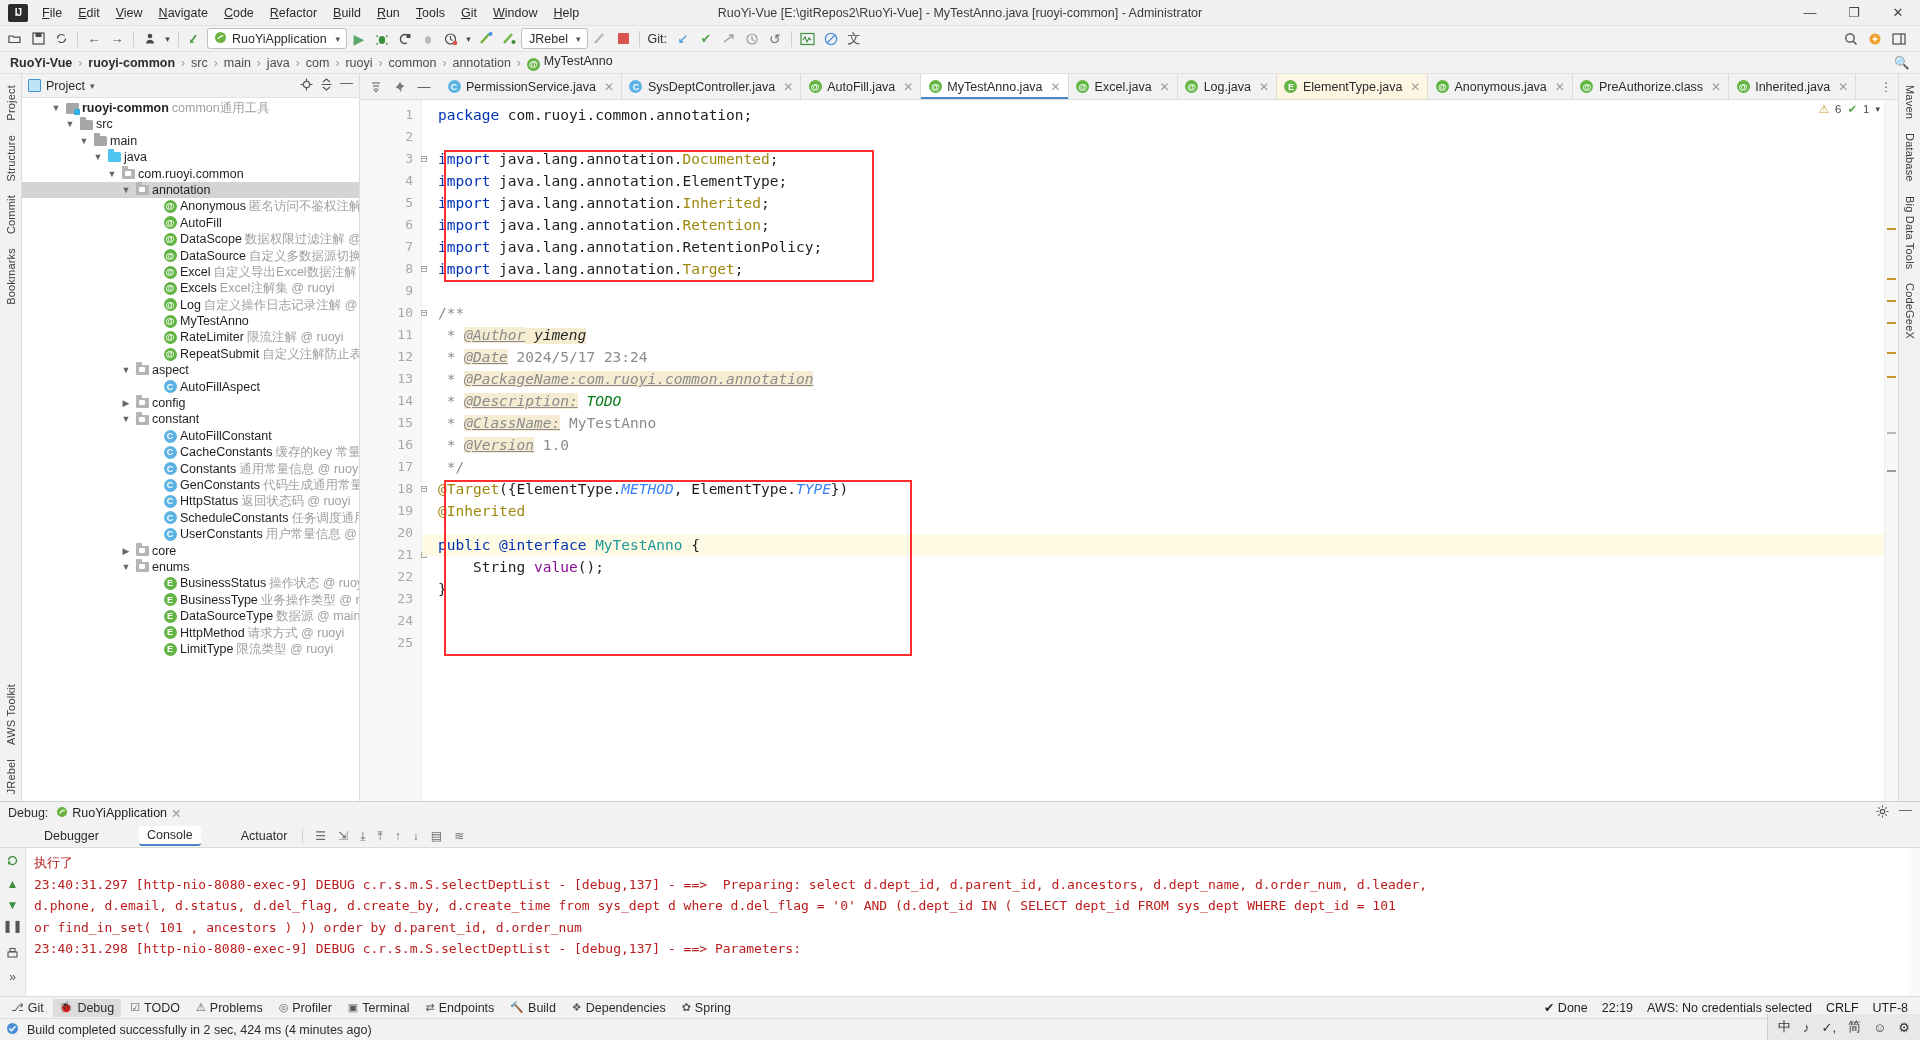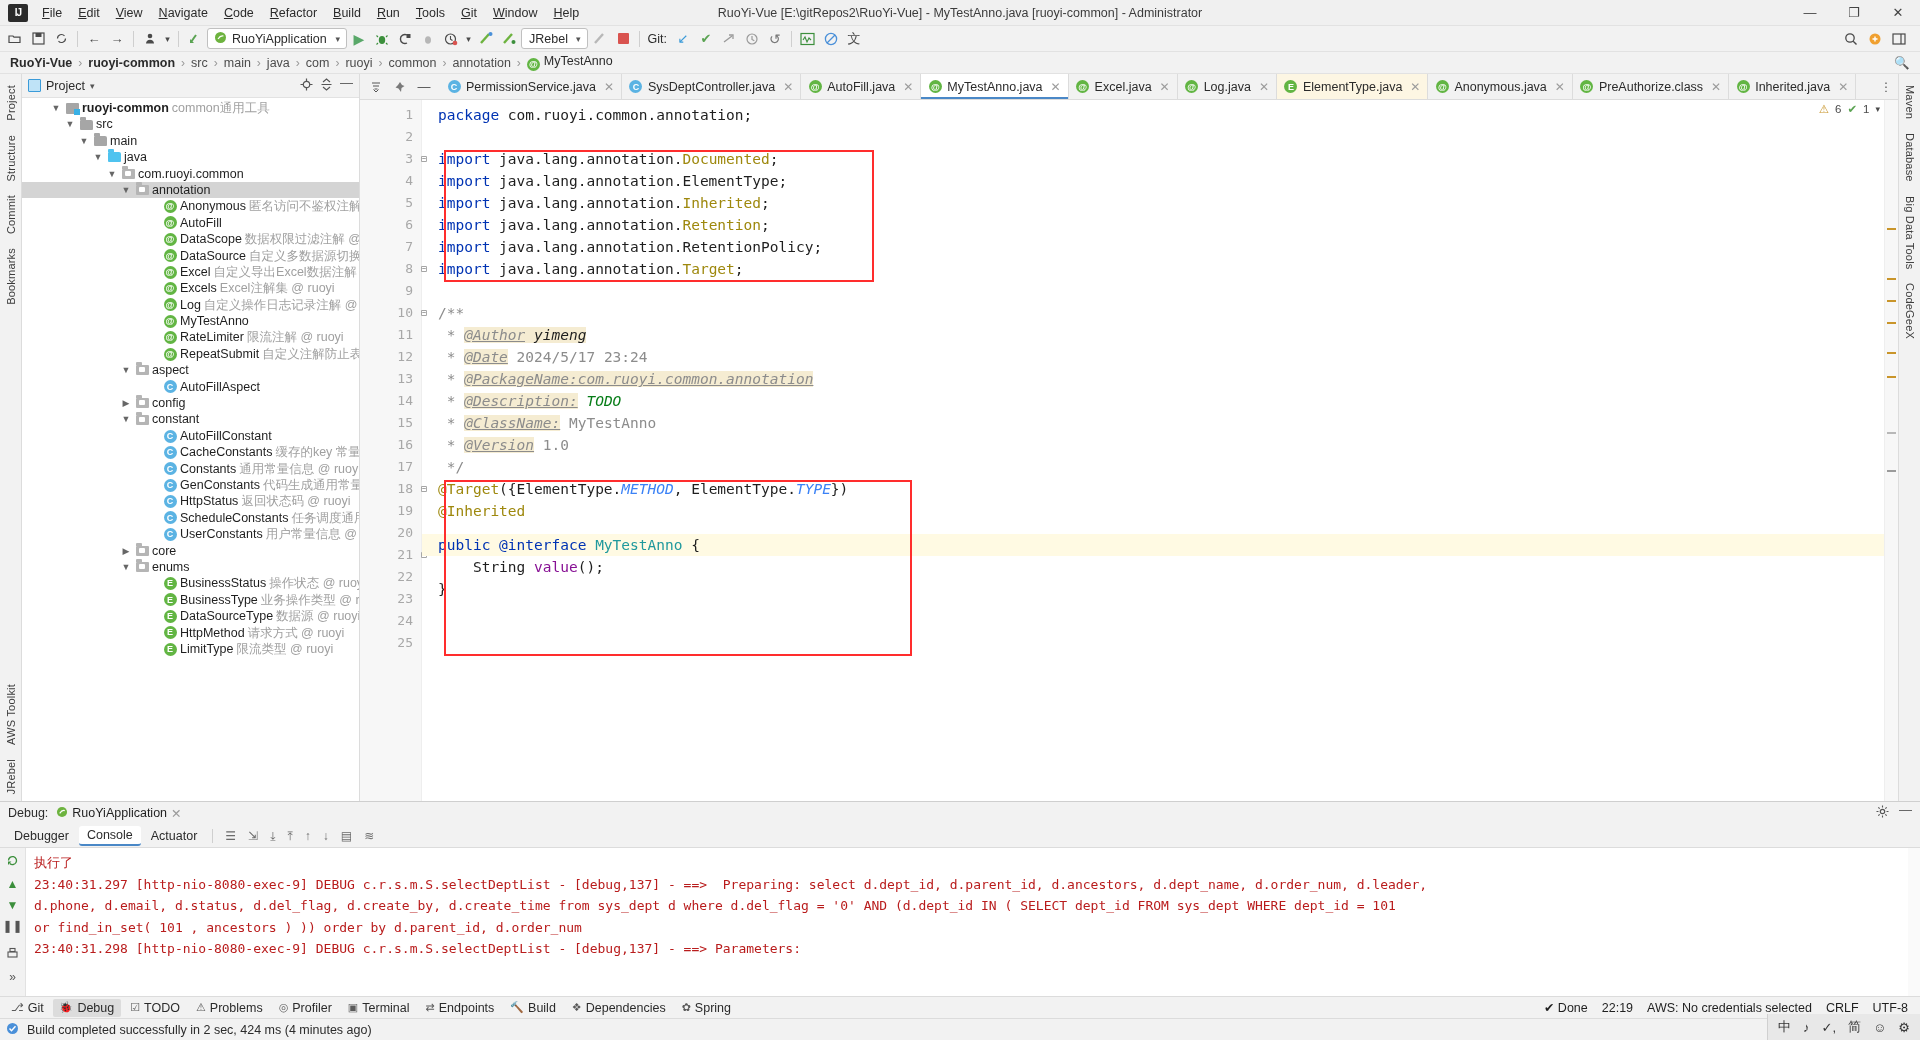--- a/index.html
+++ b/index.html
@@ -184,21 +184,21 @@
     flex: 1; padding-top: 4px; position: relative; overflow: hidden;
     font-family: "DejaVu Sans Mono", monospace; font-size: 14.5px; min-width: 0;
   }
   .cline { height: 22px; line-height: 22px; white-space: pre; padding-left: 16px; }
   .cline.hl { background: #fffae3; margin-top: 12px; }
   .k { color: #0033b3; font-weight: normal; }
   .ann { color: #9e880d; }
   .str { color: #067d17; }
   .cmt { color: #8c8c8c; }
   .cmt-tag { color: #8c8c8c; font-style: italic; text-decoration: underline; background: #f5ecd2; }
-  .cmt-hl { background: #f5ecd2; font-style: italic; }
+  .cmt-hl { background: #f5ecd2; font-style: italic; font-family: Liberation Mono, monospace; }
   .ital { font-style: italic; }
   .plain { color: #1f1f1f; }
   .typ { color: #20999d; }
   .field { color: #871094; }
   .static-ital { color: #3b82f6; font-style: italic; }
 
   .redbox { position: absolute; border: 2px solid #ff2d2d; pointer-events: none; }
 
   .editor-right {
     width: 14px; flex: 0 0 14px; background: #f7f7f7; border-left: 1px solid #eee; position: relative;
@@ -217,21 +217,21 @@
   .debug-head {
     height: 22px; display: flex; align-items: center; gap: 8px; padding: 0 8px; font-size: 12.5px;
   }
   .debug-head .dt { color: #2b2b2b; }
   .debug-head .cfg { display: flex; align-items: center; gap: 4px; }
   .dh-right { margin-left: auto; display: flex; gap: 10px; color: #555; }
   .debug-tabs {
     height: 24px; display: flex; align-items: center; gap: 2px; padding: 0 6px;
     border-bottom: 1px solid #dcdcdc; font-size: 12.5px;
   }
-  .dtab { padding: 2px 8px; color: #2b2b2b; border-radius: 3px; }
+  .dtab { padding: 2px 8px; color: #2b2b2b; border-radius: 3px; margin-left: 30px; }
   .dtab.active { background: #fff; border-bottom: 2px solid #4a88c7; }
   .dtab-sep { width: 1px; height: 14px; background: #cfcfcf; margin: 0 5px; }
   .console-wrap { flex: 1; display: flex; min-height: 0; background: #fff; }
   .console-rail {
     width: 26px; background: #f2f2f2; display: flex; flex-direction: column; align-items: center;
     gap: 7px; padding-top: 6px; border-right: 1px solid #e2e2e2; font-size: 12px; color: #555;
   }
   .console {
     flex: 1; padding: 4px 6px 0 8px; overflow: hidden;
     font-family: "DejaVu Sans Mono", monospace; font-size: 13px; color: #b91c1c; line-height: 21.5px;
@@ -732,21 +732,21 @@
             </span>
             <span class="nm">BusinessType</span>
             <span class="desc"> 业务操作类型 @ ruoyi</span>
           </div>
           <div class="node" style="padding-left: 126px;">
             <span class="arrow none">▶</span>
             <span class="ic">
               <span class="ic-enum">E</span>
             </span>
             <span class="nm">DataSourceType</span>
-            <span class="desc"> 数据源 @ ruoyi</span>
+            <span class="desc"> 数据源 @ main</span>
           </div>
           <div class="node" style="padding-left: 126px;">
             <span class="arrow none">▶</span>
             <span class="ic">
               <span class="ic-enum">E</span>
             </span>
             <span class="nm">HttpMethod</span>
             <span class="desc"> 请求方式 @ ruoyi</span>
           </div>
           <div class="node" style="padding-left: 126px;">

